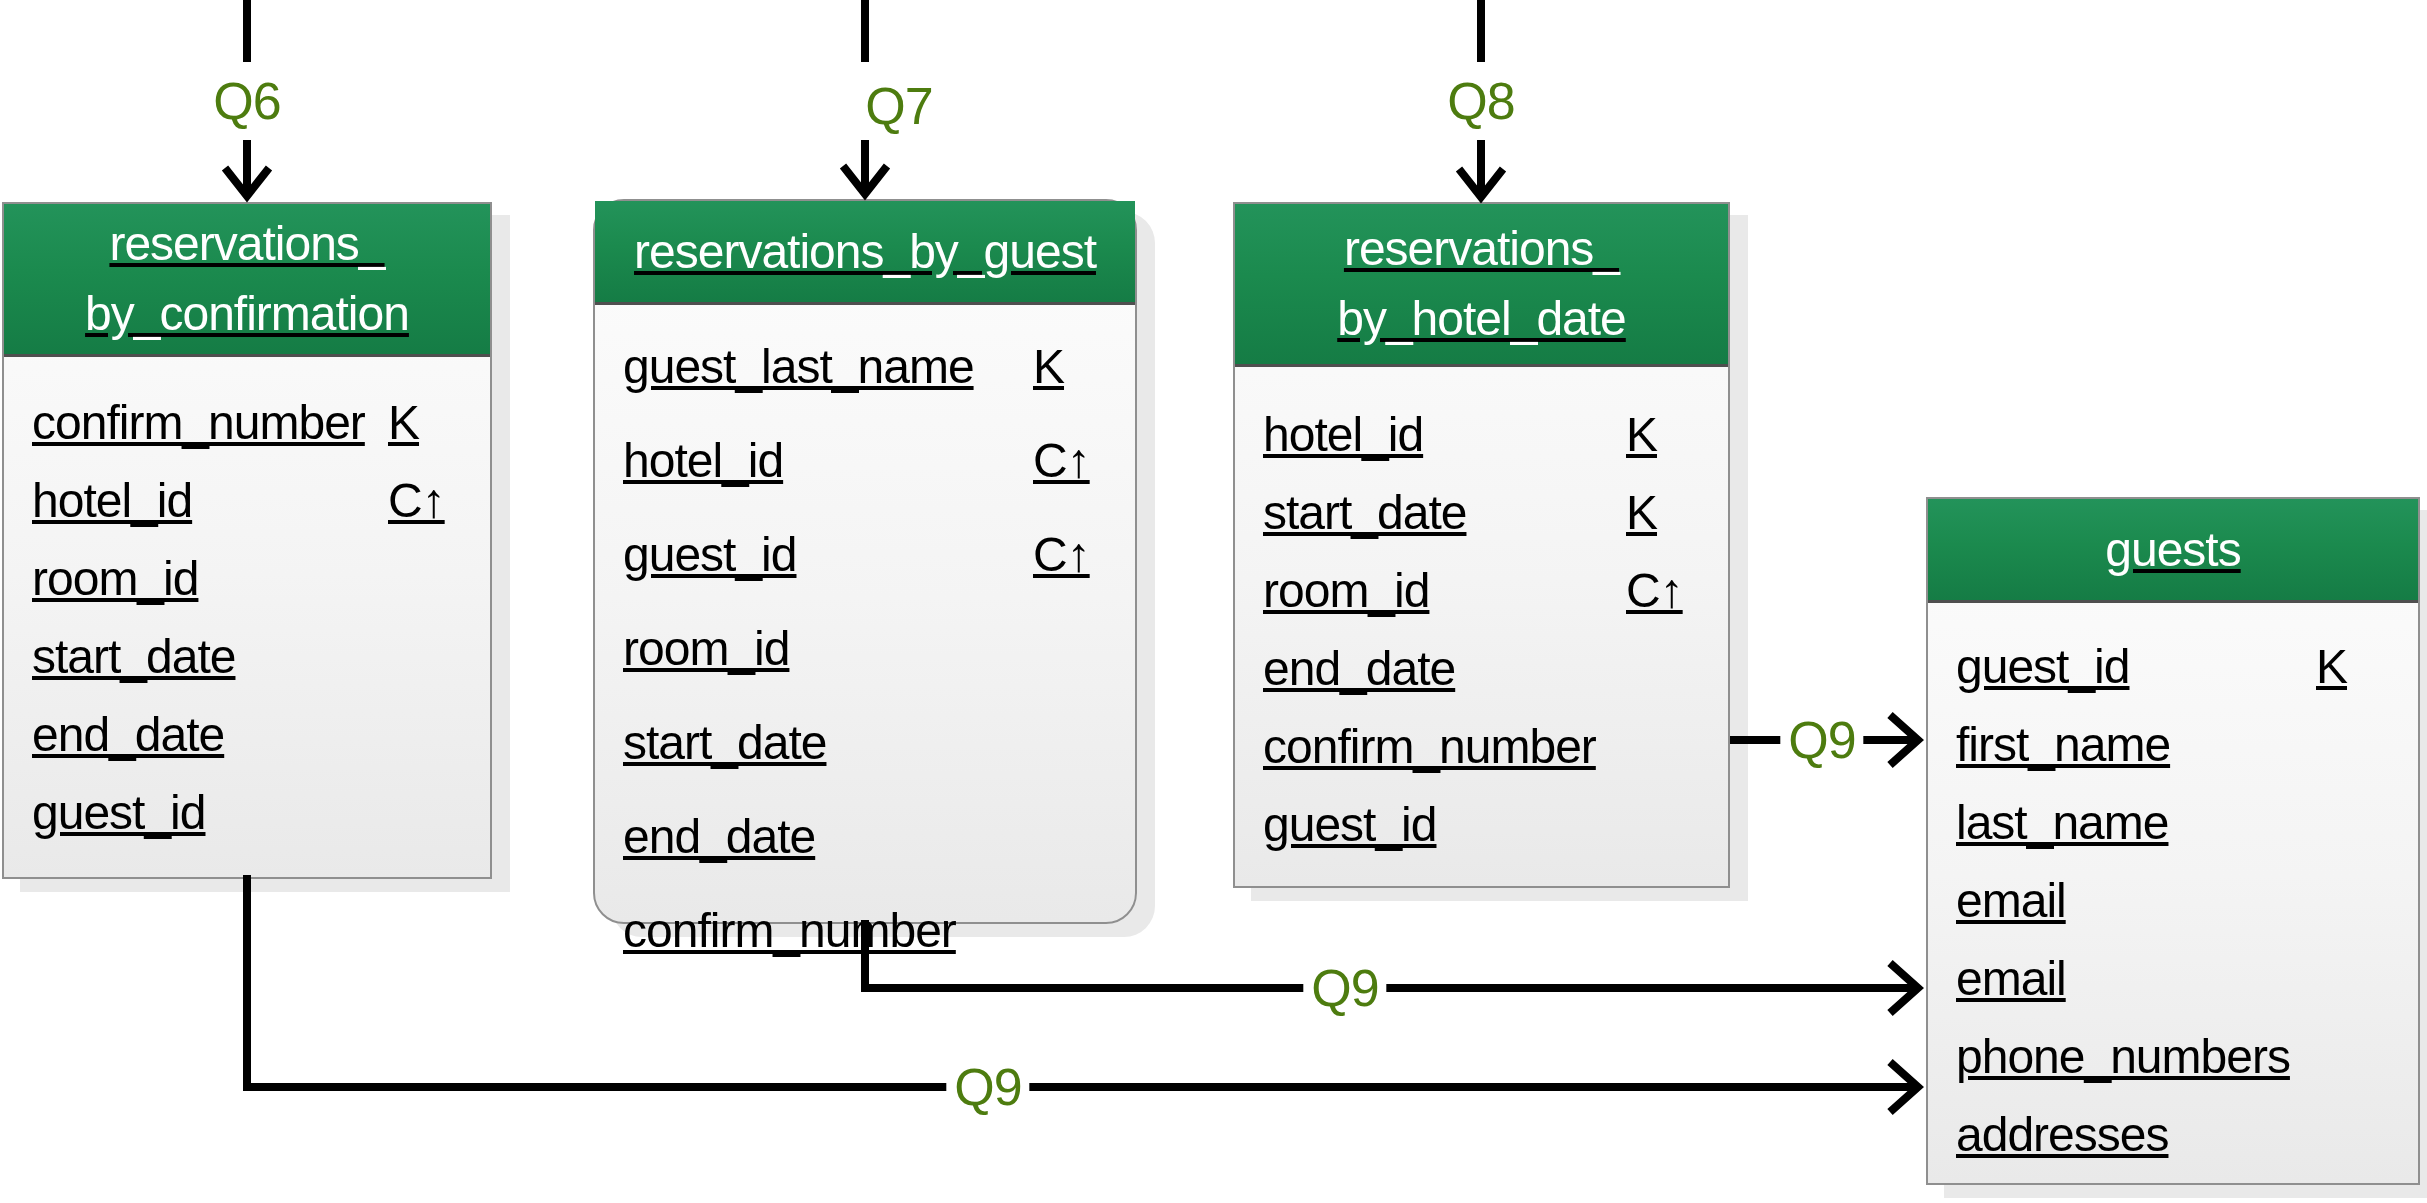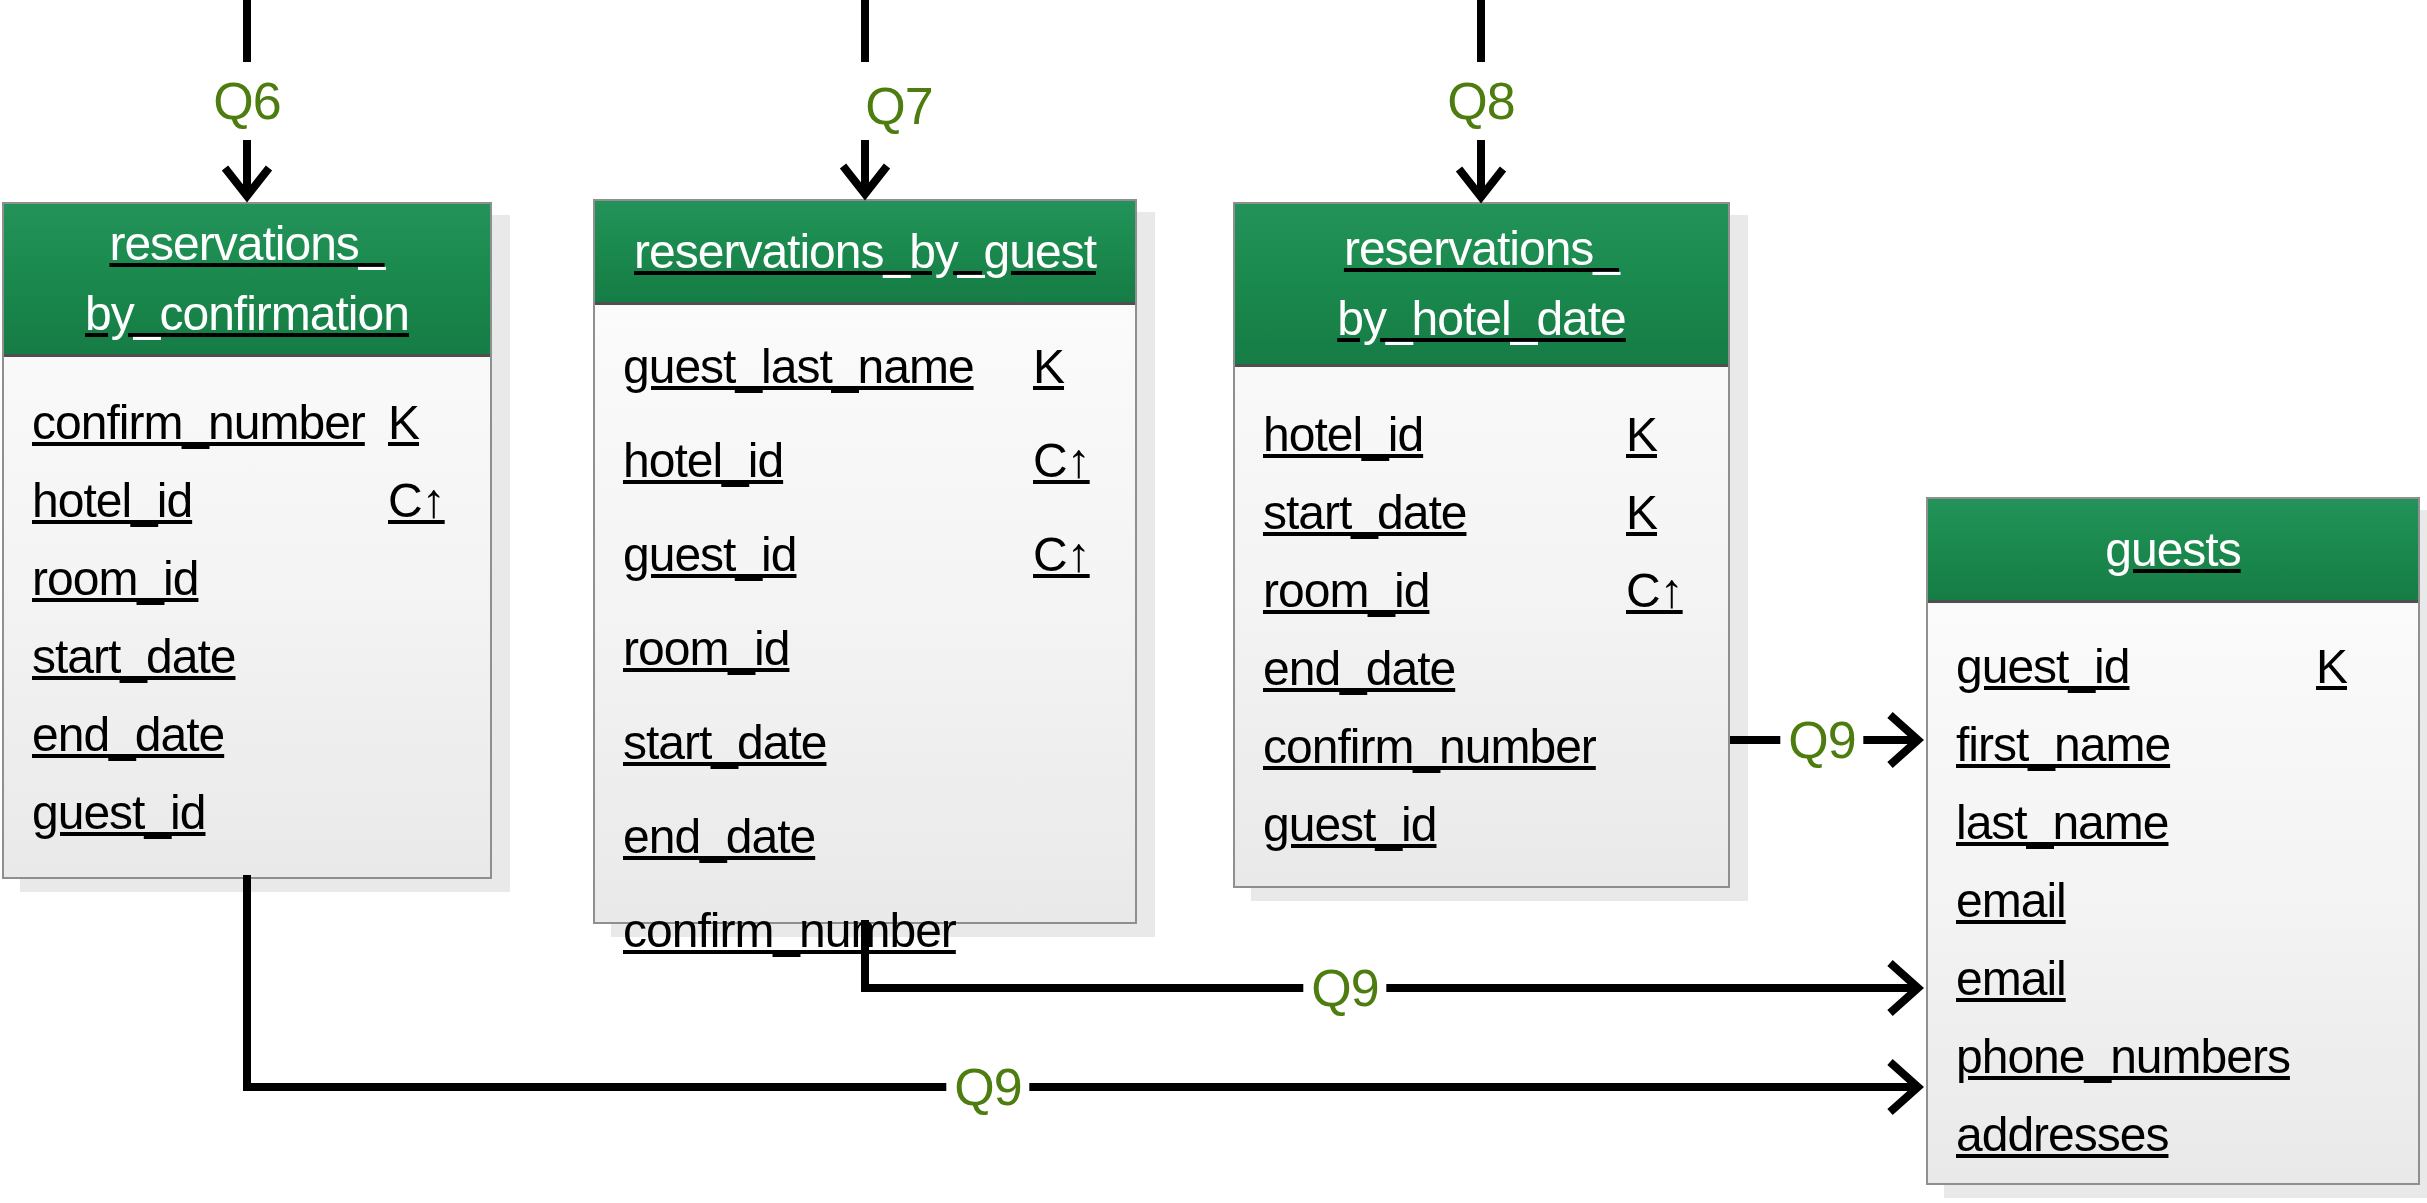--- a/index.html
+++ b/index.html
@@ -21,21 +21,21 @@
   }
   .tbody{flex:1 1 auto;display:flex;flex-direction:column;}
   .frow{display:flex;align-items:center;height:78px;padding-left:28px;padding-right:6px;
         font-size:48px;color:#000000;}
   .fname{flex:1 1 auto;white-space:nowrap;}
   .fkey{flex:0 0 96px;text-align:left;white-space:nowrap;}
   
   .t-confirmation{left:2px;top:202px;width:490px;height:677px;}
   .t-confirmation .thead{height:150px;}
   .t-confirmation .tbody{padding-top:26px;}
-  .t-guest{left:593px;top:199px;width:544px;height:725px;}
+  .t-guest{left:593px;top:199px;width:544px;height:725px;border-radius:31px;}
   .t-guest .thead{height:101px;}
   .t-guest .tbody{padding-top:22px;gap:16px;}
   .t-hoteldate{left:1233px;top:202px;width:497px;height:686px;}
   .t-hoteldate .thead{height:160px;}
   .t-hoteldate .tbody{padding-top:28px;}
   .t-guests{left:1926px;top:497px;width:494px;height:688px;}
   .t-guests .thead{height:101px;}
   .t-guests .tbody{padding-top:24px;}
   
   .wires{position:absolute;left:0;top:0;z-index:3;pointer-events:none;}

